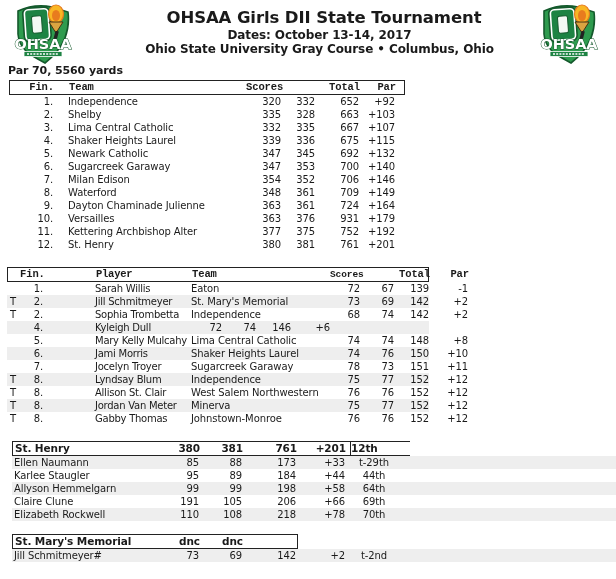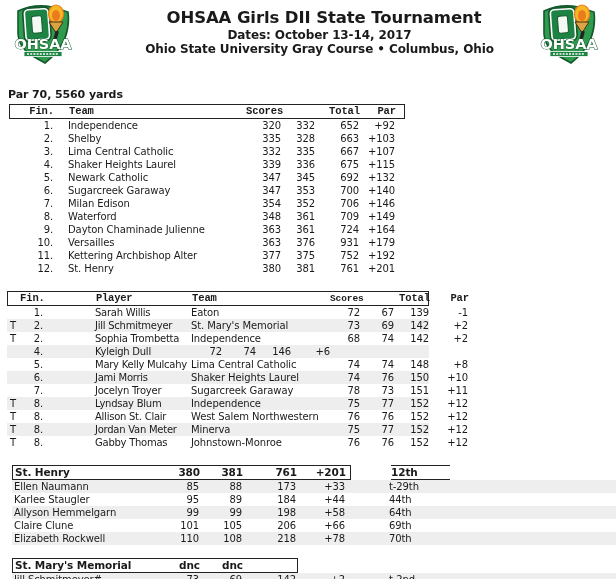--- a/index.html
+++ b/index.html
@@ -12,21 +12,21 @@
     position:relative;width:616px;height:579px;background:#ffffff;
     font-family:"DejaVu Sans","Liberation Sans",sans-serif;color:var(--ink);
     letter-spacing:-0.1px;overflow:hidden;
   }
   .logo{position:absolute;top:3px;width:64px;height:64px;}
   .logo-left{left:11px;}
   .logo-right{left:537px;}
   .header-text{text-align:center;padding-top:8px;}
   .title{font-size:16.5px;font-weight:bold;line-height:20px;padding-left:32px;}
   .subline{font-size:12px;font-weight:bold;line-height:14px;padding-left:23px;}
-  .course-info{margin:32px 0 0 8px;font-size:11px;font-weight:bold;line-height:13px;}
+  .course-info{margin:8px 0 0 8px;font-size:11px;font-weight:bold;line-height:13px;}
 
   .row,.hdr-row{display:flex;height:13px;line-height:13px;font-size:10px;white-space:nowrap;}
   .hdr-row{font-weight:bold;font-size:10.5px;}
   .boxed{border:1px solid var(--line);height:15px;line-height:13px;font-family:Liberation Mono, monospace;}
   .c{flex:0 0 auto;overflow:visible;}
   .stripe{background:var(--stripe);}
 
   
   .team-table{margin:3px 0 0 9px;width:396px;}
   .t-fin{width:46px;text-align:right;padding-right:2px;}
@@ -52,21 +52,21 @@
   
   .detail{margin:16px 0 0 12px;}
   .detail.second{margin-top:13px;}
   .d-hdr{height:15px;}
   .d-box{display:flex;border:1px solid var(--line);height:15px;line-height:13px;}
   .d-name{width:133px;padding-left:2px;}
   .d-s1{width:54px;text-align:right;}
   .d-s2{width:43px;text-align:right;}
   .d-total{width:54px;text-align:right;}
   .d-par{width:53px;text-align:right;padding-right:4px;}
-  .d-place{width:59px;text-align:left;padding-right:9px;margin-left:40px;}
+  .d-place{width:59px;text-align:center;padding-right:9px;}
   .place-hdr{border-top:1px solid var(--line);border-bottom:1px solid var(--line);height:15px;line-height:13px;}
 </style>
 </head>
 <body>
 
 <div class="page">
 
   <div class="logo logo-left">
     <svg width="64" height="64" viewBox="0 0 64 64">
       <path d="M7,8 C18,3 31,2 41,4 L57,9 C58,17 57,27 54,35 C50,45 43,53 34,60 L25,55 C15,50 8,42 7,31 Z" fill="var(--logo-green)" stroke="var(--logo-dark)" stroke-width="1.6"></path>
@@ -423,21 +423,21 @@
           <div class="c d-name">Allyson Hemmelgarn</div>
           <div class="c d-s1">99</div>
           <div class="c d-s2">99</div>
           <div class="c d-total">198</div>
           <div class="c d-par">+58</div>
           <div class="c d-place">64th</div>
         </div>
 
         <div class="row">
           <div class="c d-name">Claire Clune</div>
-          <div class="c d-s1">101</div>
+          <div class="c d-s1">191</div>
           <div class="c d-s2">105</div>
           <div class="c d-total">206</div>
           <div class="c d-par">+66</div>
           <div class="c d-place">69th</div>
         </div>
 
         <div class="row stripe">
           <div class="c d-name">Elizabeth Rockwell</div>
           <div class="c d-s1">110</div>
           <div class="c d-s2">108</div>

